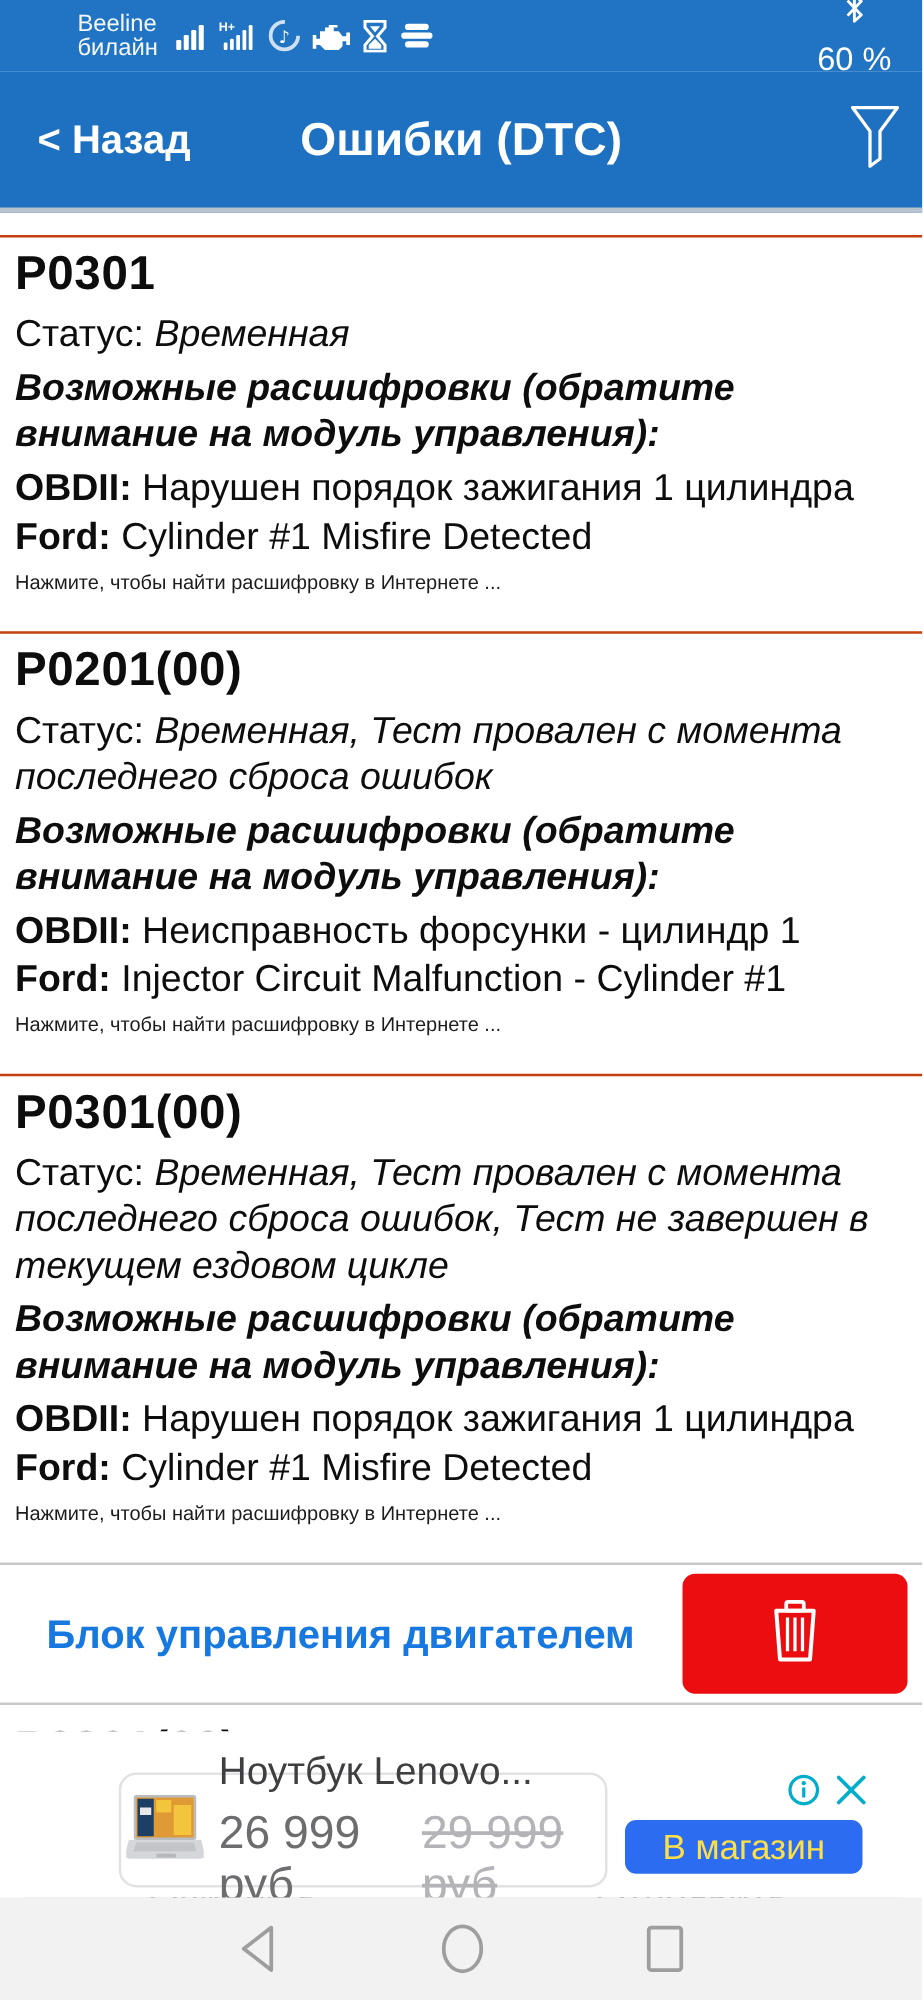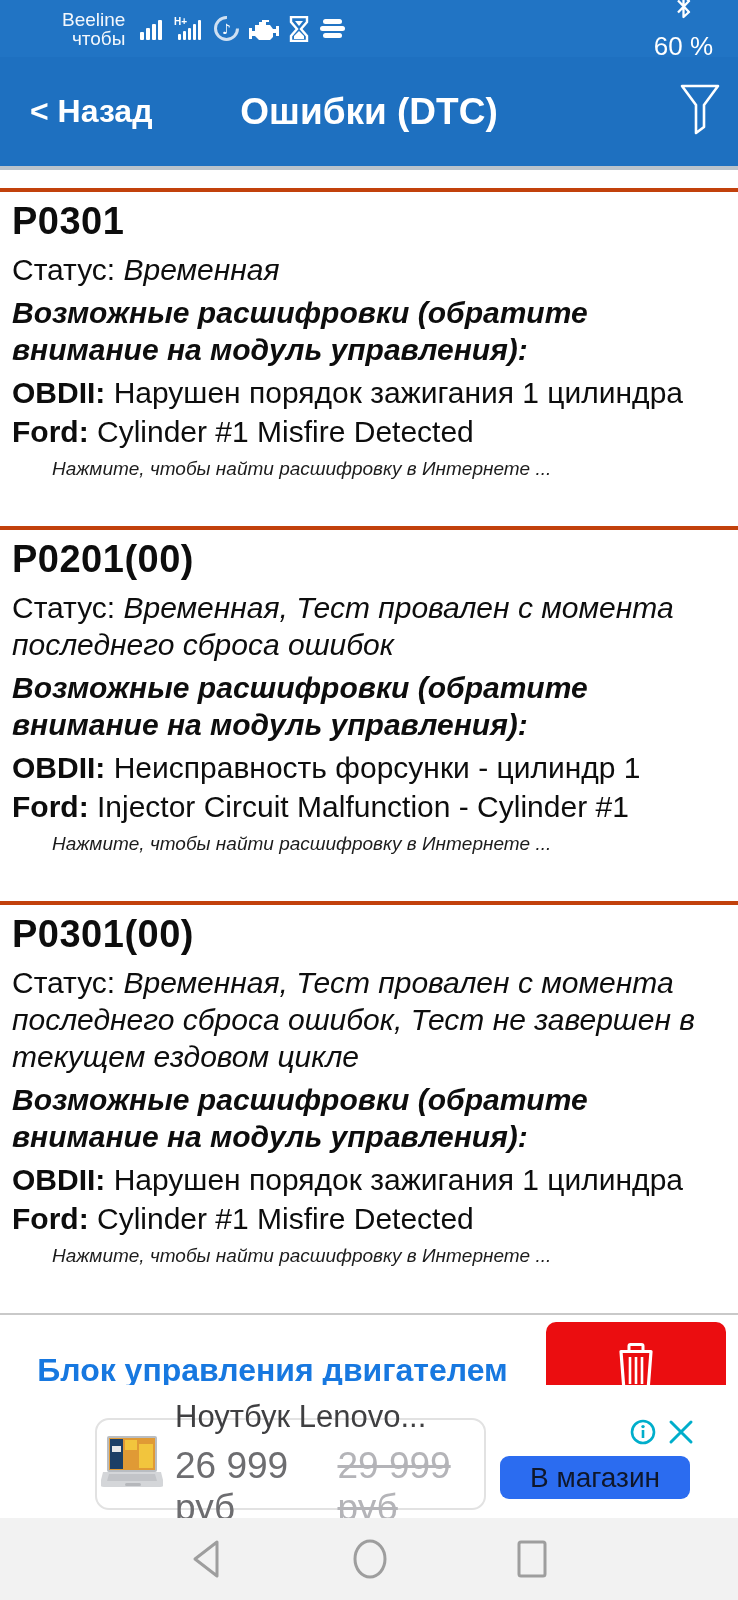--- a/index.html
+++ b/index.html
@@ -1,42 +1,42 @@
 <!DOCTYPE html>
 <html><head>
 <meta charset="utf-8">
 <style>
   html,body{margin:0;padding:0;background:#fff;}
   .phone{position:relative;width:738px;height:1600px;overflow:hidden;background:#fff;
          font-family:"Liberation Sans","DejaVu Sans",sans-serif;}
   
   .statusbar{position:absolute;top:0;left:0;right:0;height:57px;background:#2174c4;
-             display:flex;align-items:center;color:#fff;padding:0 16px;box-sizing:border-box;text-align:right;}
+             display:flex;align-items:center;color:#fff;padding:0 16px;box-sizing:border-box;}
   .carrier{font-size:19px;line-height:19px;margin-left:46px;margin-right:14px;opacity:.95;}
   .sicons{display:flex;align-items:center;gap:9px;}
   .sicons svg{display:block;}
   .sb-right{margin-left:auto;display:flex;align-items:center;gap:7px;flex-direction:column;}
   .sb-pct{font-size:26px;}
   .sb-time{font-size:30px;margin-left:2px;}
   
   .appbar{position:absolute;top:57px;left:0;right:0;height:113px;background:#1e70c0;
           color:#fff;display:flex;align-items:center;border-bottom:4px solid #b9c3cc;box-sizing:border-box;}
   .back{font-size:32px;font-weight:bold;margin-left:30px;}
   .apptitle{position:absolute;left:0;right:0;text-align:center;font-size:37px;font-weight:bold;}
   .funnel{position:absolute;right:16px;top:26px;}
   
   .content{position:absolute;top:170px;left:0;right:0;color:#0d0d0d;}
   .topgap{height:18px;}
-  .dtc{padding:4px 12px 24px 12px;border-top:4px solid #c2410c;}
+  .dtc{padding:4px 12px 8px 12px;border-top:2px solid #c2410c;}
   .code{font-size:38px;font-weight:bold;margin:4px 0 8px 0;letter-spacing:.5px;}
   .line{font-size:30px;line-height:37px;margin:0 0 2px 0;}
   .ital{font-style:italic;}
   .bi{font-weight:bold;font-style:italic;margin:6px 0 6px 0;}
   .blb{font-weight:bold;}
-  .note{font-size:19px;font-style:italic;color:#1c1c1c;margin-top:5px;line-height:28px;margin-left:40px;}
+  .note{font-size:16px;color:#1c1c1c;margin-top:5px;line-height:28px;}
   
   .ecurow{position:relative;height:110px;border-top:2px solid #c9c9c9;border-bottom:2px solid #c9c9c9;}
   .eculink{position:absolute;left:0;width:545px;top:0;bottom:0;display:flex;align-items:center;
            justify-content:center;color:#1778e0;font-size:32px;font-weight:bold;}
   .delbtn{position:absolute;right:12px;top:7px;width:180px;height:96px;background:#eb0d10;
           border-radius:10px;display:flex;align-items:center;justify-content:center;}
   
   .lastcode{font-size:38px;font-weight:bold;padding:14px 12px 0 12px;}
   .actions{display:flex;gap:30px;padding:0 16px 0 18px;margin-top:58px;}
   .gbtn{flex:1;height:76px;background:#d7d7d5;border-radius:6px;display:flex;align-items:center;
@@ -45,35 +45,35 @@
   .adwrap{position:absolute;top:1385px;left:0;right:0;height:133px;background:#fff;}
   .adcard{position:absolute;left:95px;top:33px;width:391px;height:92px;background:#fff;
           border:2px solid #e2e2e2;border-radius:14px;display:flex;align-items:center;box-sizing:border-box;}
   .adthumb{margin-left:4px;flex:0 0 auto;}
   .adtext{margin-left:12px;}
   .adtitle{font-size:31px;color:#3f3f41;}
   .adprices{margin-top:10px;font-size:37px;color:#6d6d70;display:flex;align-items:center;}
   .oldprice{color:#b4b4b8;text-decoration:line-through;margin-left:16px;}
   .adctrl{position:absolute;right:44px;top:34px;display:flex;gap:12px;align-items:center;}
   .shopbtn{position:absolute;left:500px;top:71px;width:190px;height:43px;background:#2b6cf0;
-           border-radius:9px;color:#0f172a;font-size:28px;display:flex;align-items:center;justify-content:center;}
+           border-radius:9px;color:#fde047;font-size:28px;display:flex;align-items:center;justify-content:center;}
   
   .navbar{position:absolute;left:0;right:0;bottom:0;height:82px;background:#f2f2f2;
           display:flex;align-items:center;justify-content:center;gap:122px;}
   .navbar svg{display:block;}
 </style>
 </head>
 <body>
 
 <div class="phone">
 
   <div class="statusbar">
     <div class="carrier">
       <div>Beeline</div>
-      <div>чтобы</div>
+      <div>билайн</div>
     </div>
     <div class="sicons">
       <span>
         <svg width="26" height="26" viewBox="0 0 26 26">
             <g fill="#fff">
               <rect x="1" y="16" width="4" height="8" rx="1"></rect>
               <rect x="7" y="12" width="4" height="12" rx="1"></rect>
               <rect x="13" y="8" width="4" height="16" rx="1"></rect>
               <rect x="19" y="4" width="4" height="20" rx="1"></rect>
             </g>

